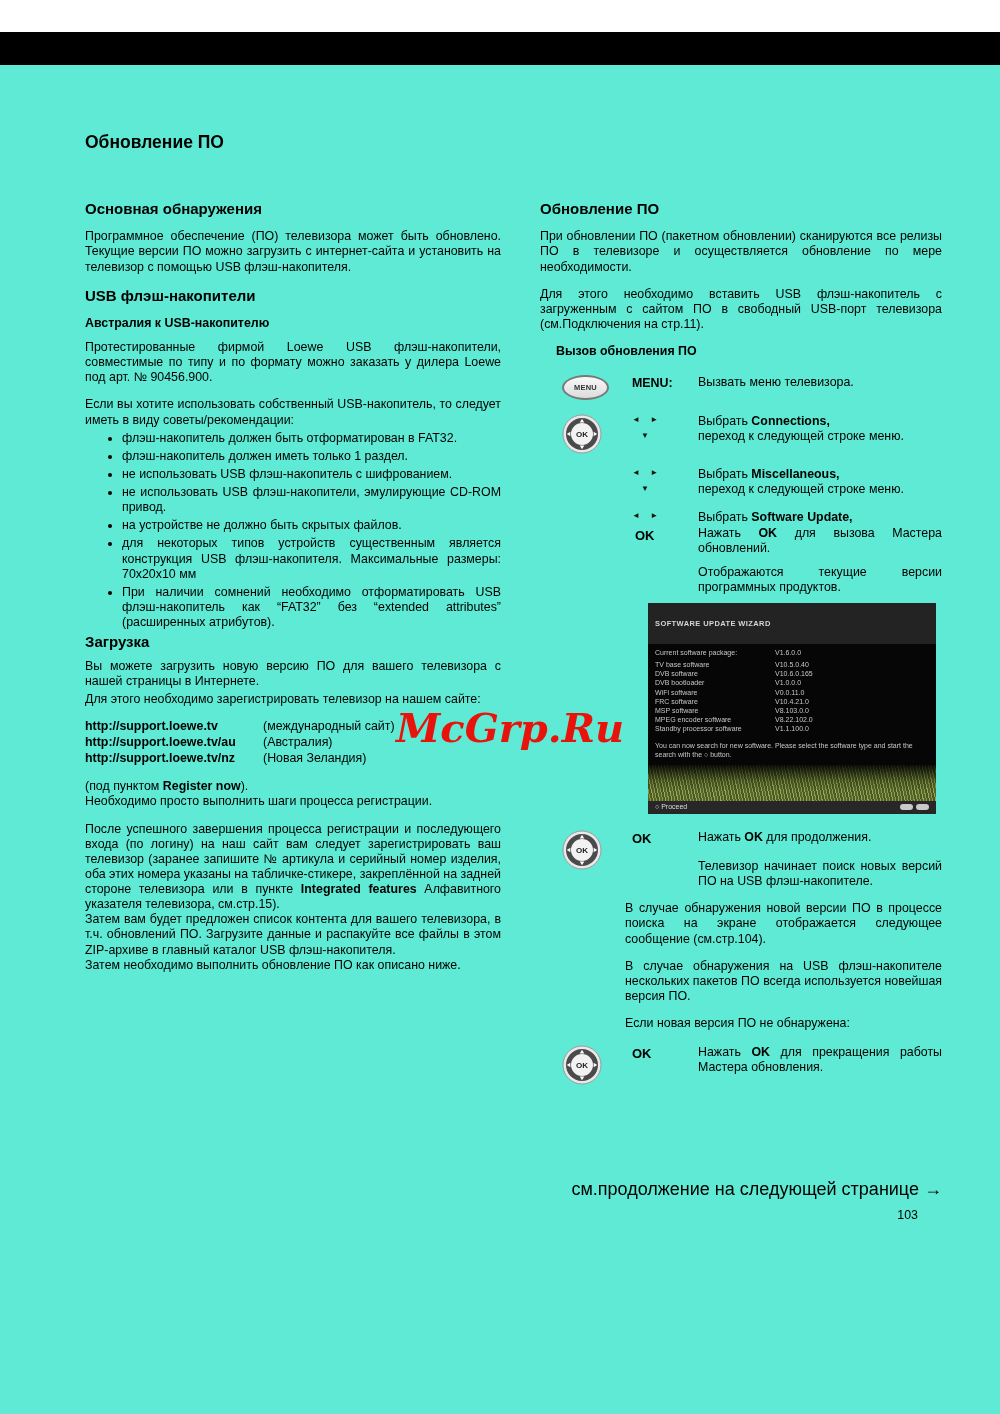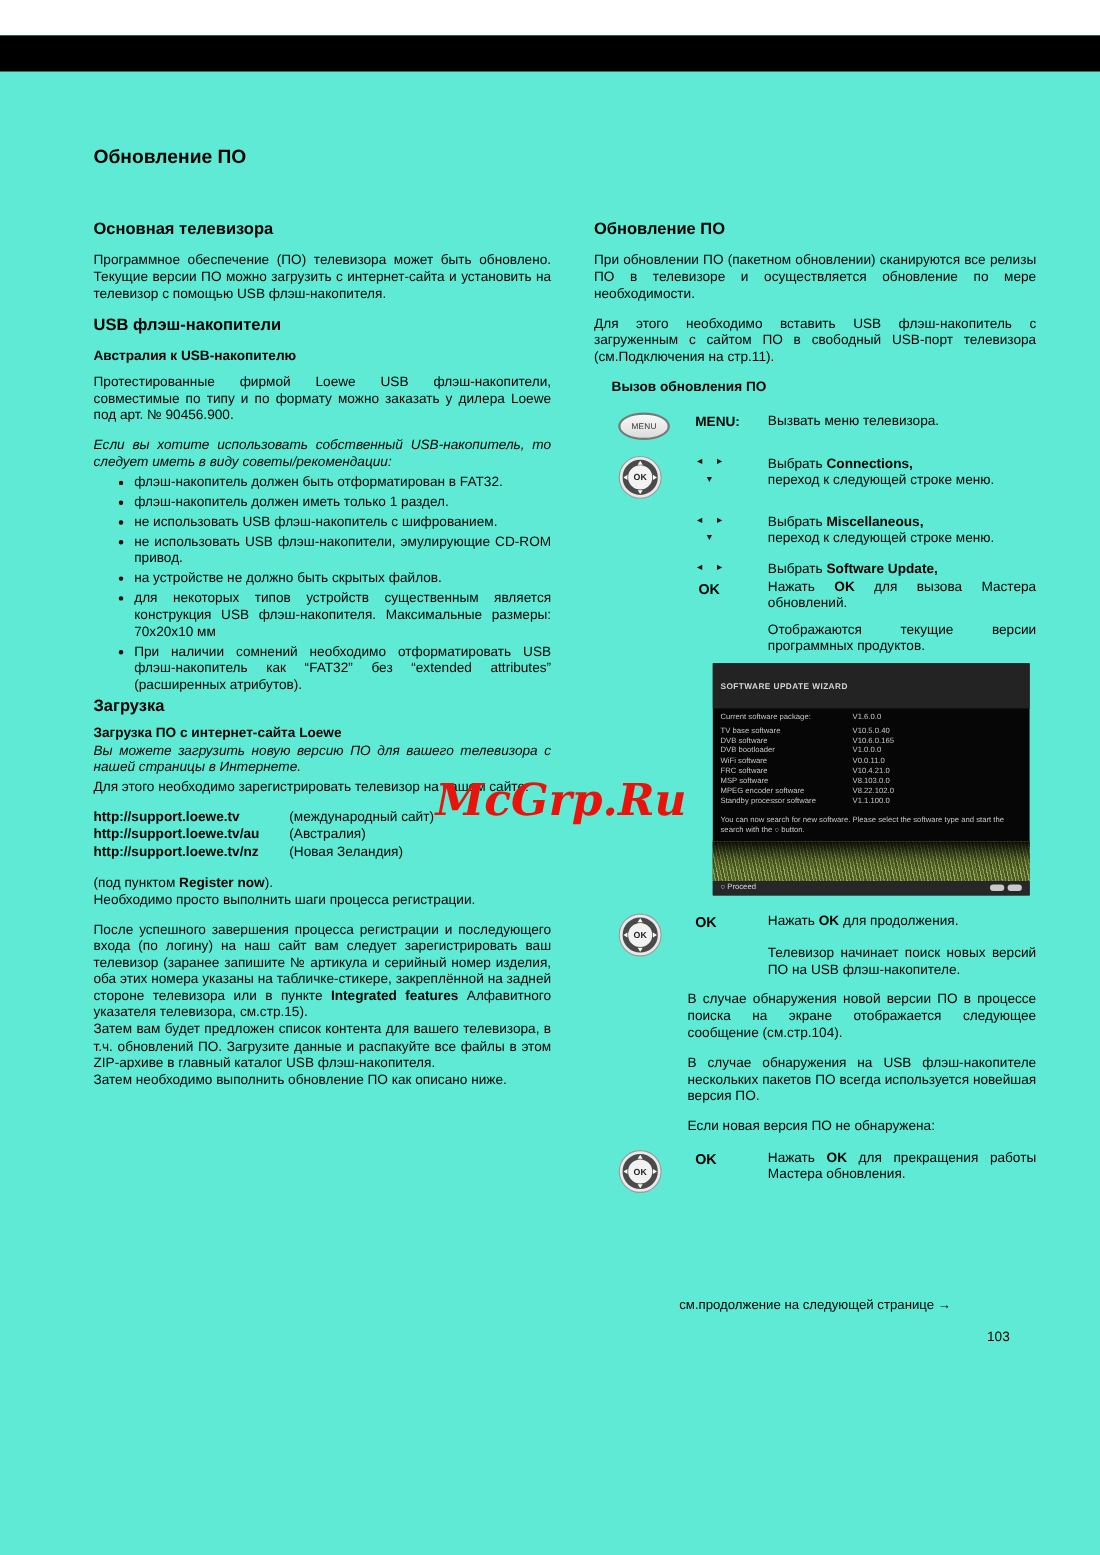--- a/index.html
+++ b/index.html
@@ -13,21 +13,21 @@
 
   .col { position:absolute; top:168px; font-size:12.4px; line-height:1.22; }
   .col-left  { left:85px;  width:416px; text-align:justify; }
   .col-right { left:540px; width:402px; }
 
   h2.h2 { font-size:15px; font-weight:bold; margin:0 0 11px; }
   h3.h3 { font-size:12.4px; font-weight:bold; margin:0 0 9px; }
   p { margin:0 0 12px; }
   .just { text-align:justify; }
   .mb-0 { margin-bottom:0; }
-  .mb-xs { margin-bottom:3px;font-style:italic; }
+  .mb-xs { margin-bottom:3px; }
   .mt-sec { margin-top:15px; }
   .mt-big { margin-top:24px; }
 
   ul.req { margin:2px 0 0; padding-left:37px; list-style:disc; }
   ul.req li { margin-bottom:3px; text-align:justify; }
 
   .links { margin:12px 0 0; }
   .link-row { display:flex; margin-bottom:1px; }
   .link-row .url { font-weight:bold; width:178px; flex:none; }
 
@@ -39,21 +39,21 @@
   .arrow-pair { font-size:8px; letter-spacing:4px; color:#111; white-space:nowrap; }
   .arrow-down { font-size:8px; color:#111; margin:6px 0 0 9px; }
   .key-label { font-size:13px; font-weight:bold; }
   .key-label.under { margin:7px 0 0 3px; display:inline-block; }
   .note-gap { margin-top:9px; }
 
   .menu-key {
     width:47px; height:25px; border:2px solid #787878; border-radius:50%;
     background:linear-gradient(#f8f8f8,#dcdcdc);
     display:flex; align-items:center; justify-content:center;
-    font-size:7.5px; font-weight:normal; color:#333; letter-spacing:0.2px;
+    font-size:7.5px; font-weight:bold; color:#333; letter-spacing:0.2px;
   }
   .ok-pad { width:40px; height:40px; display:block; }
 
   .indent { margin-left:85px; text-align:justify; }
 
   
   .wizard { margin:2px 0 16px 108px; width:288px; background:#060606; }
   .wz-header { background:#232323; color:#d6d6d6; font-size:7.5px; font-weight:bold; padding:16px 7px; letter-spacing:0.4px; }
   .wz-rows { padding:4px 7px 2px; }
   .wz-row { display:flex; color:#c7c7c7; font-size:7px; line-height:1.3; }
@@ -70,54 +70,53 @@
   .wz-footer { background:#272727; display:flex; justify-content:space-between; align-items:center; padding:2px 7px; height:13px; }
   .wz-proceed { color:#ddd; font-size:7px; }
   .wz-btns { display:flex; gap:3px; }
   .wz-btn { width:13px; height:6px; background:#c9c9c9; border-radius:3px; }
 
   .watermark {
     position:absolute; left:396px; top:672px; z-index:5;
     font-family:"DejaVu Serif","Liberation Serif",serif;
     font-style:italic; font-weight:bold; font-size:40px; white-space:nowrap;
   }
-  .continue-note { position:absolute; left:540px; top:1147px; width:402px; text-align:center; font-size:12px; }
+  .continue-note { position:absolute; left:540px; top:1147px; width:402px; text-align:right; font-size:18px; }
   .page-number   { position:absolute; left:540px; top:1176px; width:378px; text-align:right; font-size:12.4px; }
 </style>
 </head>
 <body>
 
 <div class="page">
 
   <div class="topbar"></div>
 
   <h1 class="page-title">Обновление ПО</h1>
 
   <div class="col col-left">
 
-    <h2 class="h2">Основная телевизора</h2>
+    <h2 class="h2">Основная обнаружения</h2>
     <p>Программное обеспечение (ПО) телевизора может быть обновлено. Текущие версии ПО можно загрузить с интернет-сайта и установить на телевизор с помощью USB флэш-накопителя.</p>
 
     <h2 class="h2 mt-sec">USB флэш-накопители</h2>
     <h3 class="h3">Австралия к USB-накопителю</h3>
     <p>Протестированные фирмой Loewe USB флэш-накопители, совместимые по типу и по формату можно заказать у дилера Loewe под арт. № 90456.900.</p>
     <p class="mb-xs">Если вы хотите использовать собственный USB-накопитель, то следует иметь в виду советы/рекомендации:</p>
 
     <ul class="req">
       <li>флэш-накопитель должен быть отформатирован в FAT32.</li>
       <li>флэш-накопитель должен иметь только 1 раздел.</li>
       <li>не использовать USB флэш-накопитель с шифрованием.</li>
       <li>не использовать USB флэш-накопители, эмулирующие CD-ROM привод.</li>
       <li>на устройстве не должно быть скрытых файлов.</li>
       <li>для некоторых типов устройств существенным является конструкция USB флэш-накопителя. Максимальные размеры: 70x20x10 мм</li>
       <li>При наличии сомнений необходимо отформатировать USB флэш-накопитель как “FAT32” без “extended attributes” (расширенных атрибутов).</li>
     </ul>
 
     <h2 class="h2 mt-big" style="margin-bottom:7px;">Загрузка</h2>
-    <h3 class="h3" style="margin-bottom:1px;">Загрузка ПО с интернет-сайта Loewe</h3>
     <p class="mb-xs">Вы можете загрузить новую версию ПО для вашего телевизора с нашей страницы в Интернете.</p>
     <p>Для этого необходимо зарегистрировать телевизор на нашем сайте:</p>
 
     <div class="links">
       <div class="link-row">
         <span class="url">http://support.loewe.tv</span>
         <span>(международный сайт)</span>
       </div>
       <div class="link-row">
         <span class="url">http://support.loewe.tv/au</span>

